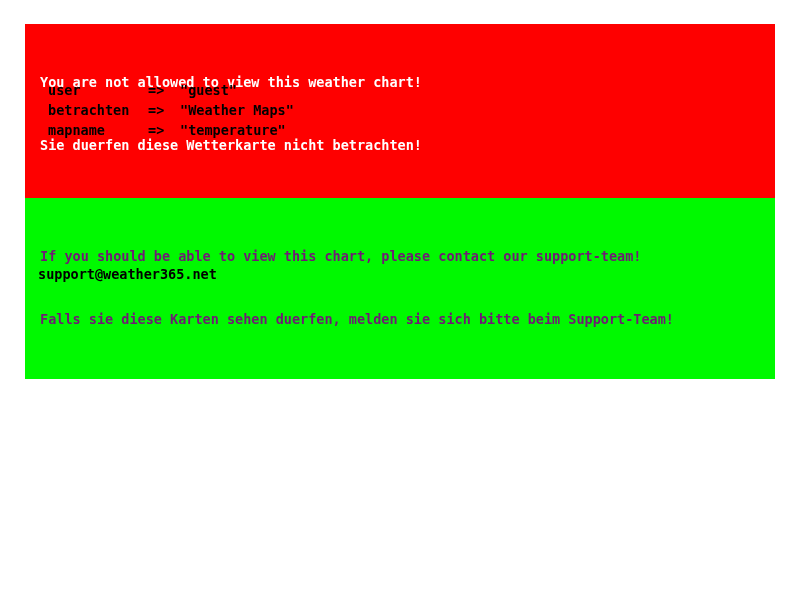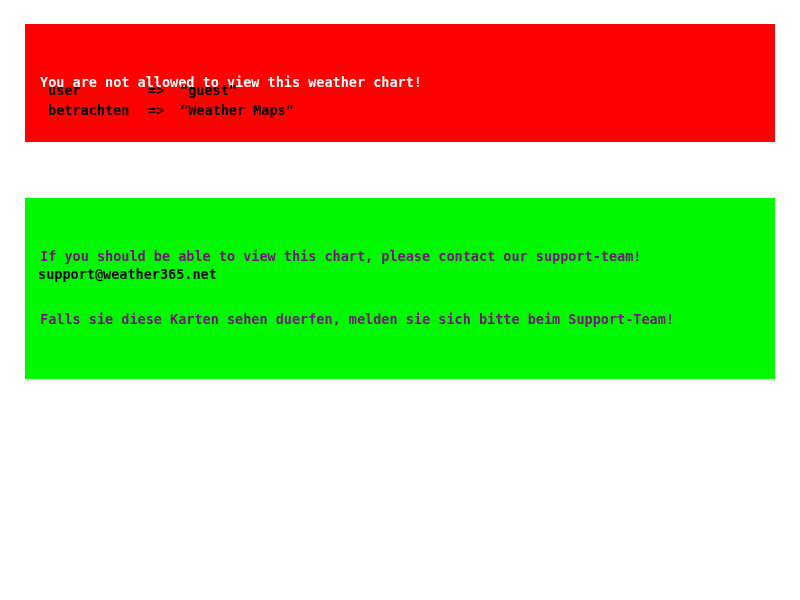--- a/index.html
+++ b/index.html
@@ -81,34 +81,40 @@
     text-decoration: none;
   }
 </style>
 </head>
 <body>
 
 <div class="page">
 
   <div class="banner banner-error">
     <span class="banner-line">You are not allowed to view this weather chart!</span>
+    <span class="banner-line">Sie duerfen diese Wetterkarte nicht betrachten!</span>
   </div>
 
   <div class="params">
     <table>
       <tbody>
         <tr>
           <td class="key">user</td>
           <td class="arrow">=&gt;</td>
           <td class="value">"guest"</td>
         </tr>
         <tr>
           <td class="key">betrachten</td>
           <td class="arrow">=&gt;</td>
           <td class="value">"Weather Maps"</td>
+        </tr>
+        <tr>
+          <td class="key">mapname</td>
+          <td class="arrow">=&gt;</td>
+          <td class="value">"temperature"</td>
         </tr>
       </tbody>
     </table>
   </div>
 
   <div class="banner banner-info">
     <span class="banner-line">If you should be able to view this chart, please contact our support-team!</span>
     <span class="banner-line">Falls sie diese Karten sehen duerfen, melden sie sich bitte beim Support-Team!</span>
   </div>
 

